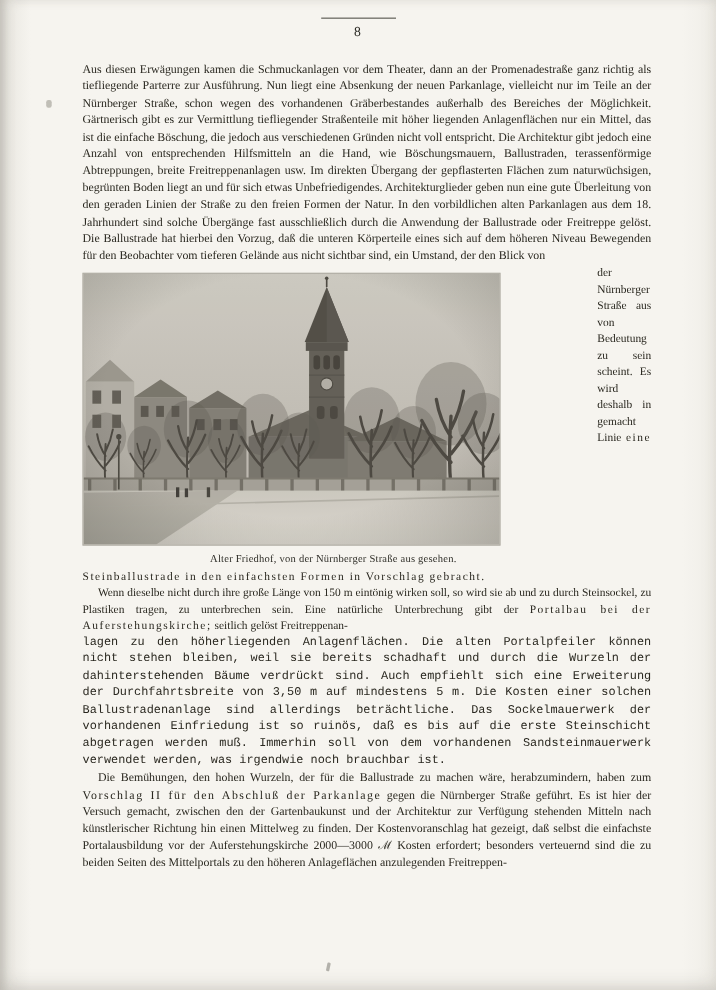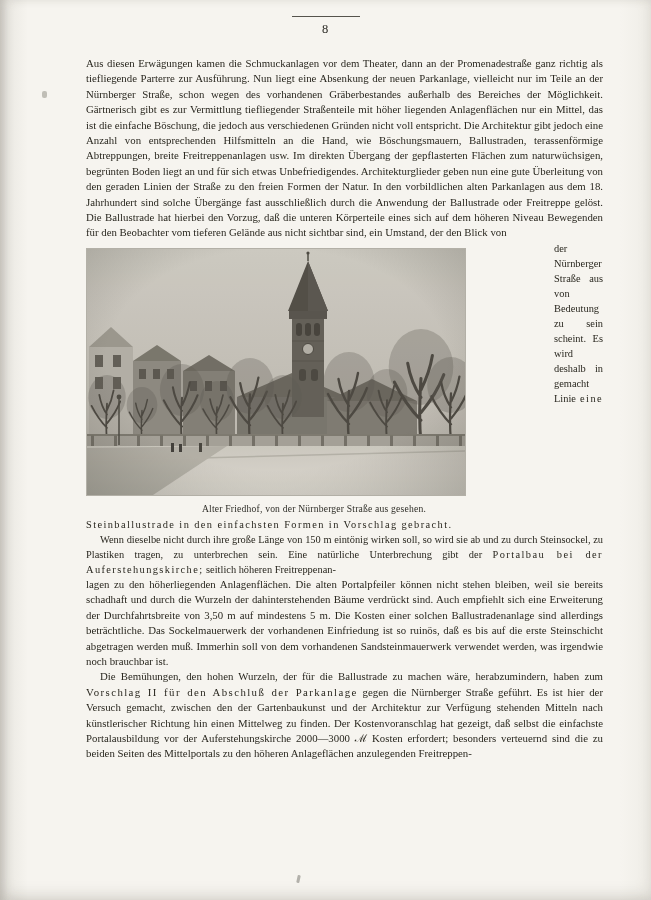--- a/index.html
+++ b/index.html
@@ -14,28 +14,28 @@
   .sheet::after {
     content:""; position:absolute; inset:0; pointer-events:none;
     box-shadow: inset 0 -6px 14px rgba(120,116,105,0.18), inset 6px 0 10px rgba(120,116,105,0.12);
   }
 
   .page-header { position:absolute; top:16px; left:0; right:0; text-align:center; }
   .page-rule { width:68px; height:1px; background:#55534c; margin:0 auto 5px auto; }
   .page-number { font-size:12.5px; letter-spacing:1px; color:#2b2a24; }
 
   .article {
-    position:absolute; left:86px; top:56px; width:517px;
+    position:absolute; left:75px; top:56px; width:517px;
     font-size:10.8px; line-height:15.4px; text-align:justify;
   }
   .article p { margin:0; padding:0; }
   .indent { text-indent:14px; }
   .beside { font-size:10.4px; line-height:15px; }
   .sperr { letter-spacing:1.4px; }
-  .clear { clear:left; }
+  .clear { clear:left;font-family:Liberation Mono, monospace; }
 
   .photo-figure { float:left; width:456px; margin:7px 12px 2px 0; }
   .photo-frame {
     width:378px; height:246px; border:1px solid #b3b0a7; background:#c4c1b8;
   }
   .photo-frame svg { display:block; width:378px; height:246px; }
   figcaption {
     text-align:center; font-size:9.6px; line-height:12px; margin-top:7px;
     color:#2e2d27; letter-spacing:0.2px;
   }
@@ -162,21 +162,21 @@
     </figure>
 
     <p class="beside">
       <span>der Nürnberger Straße aus von Bedeutung zu sein scheint. Es wird deshalb in gemacht Linie</span>
       <span class="sperr">eine Steinballustrade in den einfachsten Formen in Vorschlag gebracht.</span>
     </p>
 
     <p class="beside indent">
       <span>Wenn dieselbe nicht durch ihre große Länge von 150 m eintönig wirken soll, so wird sie ab und zu durch Steinsockel, zu Plastiken tragen, zu unterbrechen sein. Eine natürliche Unterbrechung gibt der</span>
       <span class="sperr">Portalbau bei der Auferstehungskirche;</span>
-      <span>seitlich höheren Freitreppenan-</span>
+      <span>seitlich gelöst Freitreppenan-</span>
     </p>
 
     <p class="clear">lagen zu den höherliegenden Anlagenflächen. Die alten Portalpfeiler können nicht stehen bleiben, weil sie bereits schadhaft und durch die Wurzeln der dahinterstehenden Bäume verdrückt sind. Auch empfiehlt sich eine Erweiterung der Durchfahrtsbreite von 3,50 m auf mindestens 5 m. Die Kosten einer solchen Ballustradenanlage sind allerdings beträchtliche. Das Sockelmauerwerk der vorhandenen Einfriedung ist so ruinös, daß es bis auf die erste Steinschicht abgetragen werden muß. Immerhin soll von dem vorhandenen Sandsteinmauerwerk verwendet werden, was irgendwie noch brauchbar ist.</p>
 
     <p class="indent">
       <span>Die Bemühungen, den hohen Wurzeln, der für die Ballustrade zu machen wäre, herabzumindern, haben zum</span>
       <span class="sperr">Vorschlag II für den Abschluß der Parkanlage</span>
       <span>gegen die Nürnberger Straße geführt. Es ist hier der Versuch gemacht, zwischen den der Gartenbaukunst und der Architektur zur Verfügung stehenden Mitteln nach künstlerischer Richtung hin einen Mittelweg zu finden. Der Kostenvoranschlag hat gezeigt, daß selbst die einfachste Portalausbildung vor der Auferstehungskirche 2000—3000 ℳ Kosten erfordert; besonders verteuernd sind die zu beiden Seiten des Mittelportals zu den höheren Anlageflächen anzulegenden Freitreppen-</span>
     </p>
 

